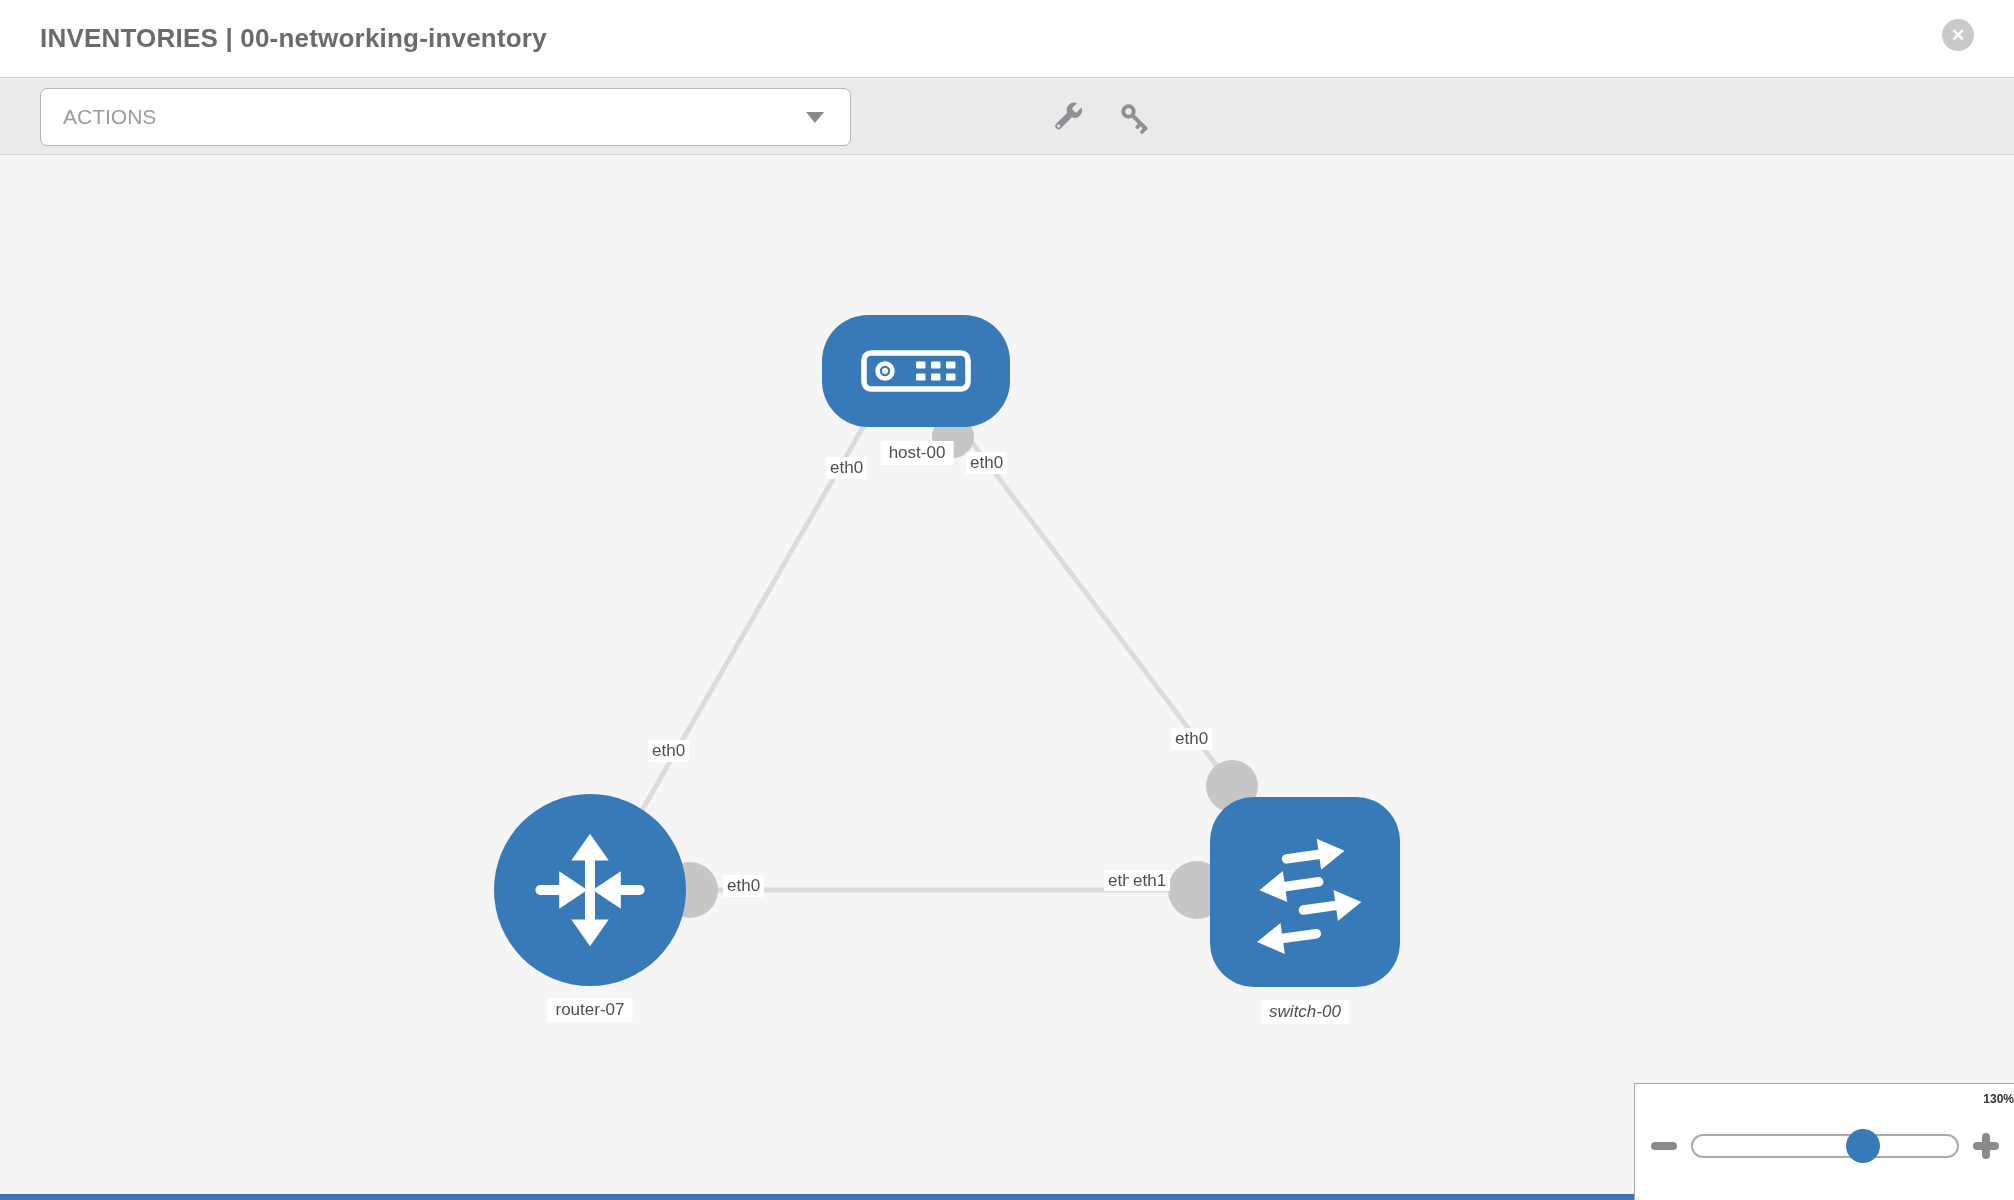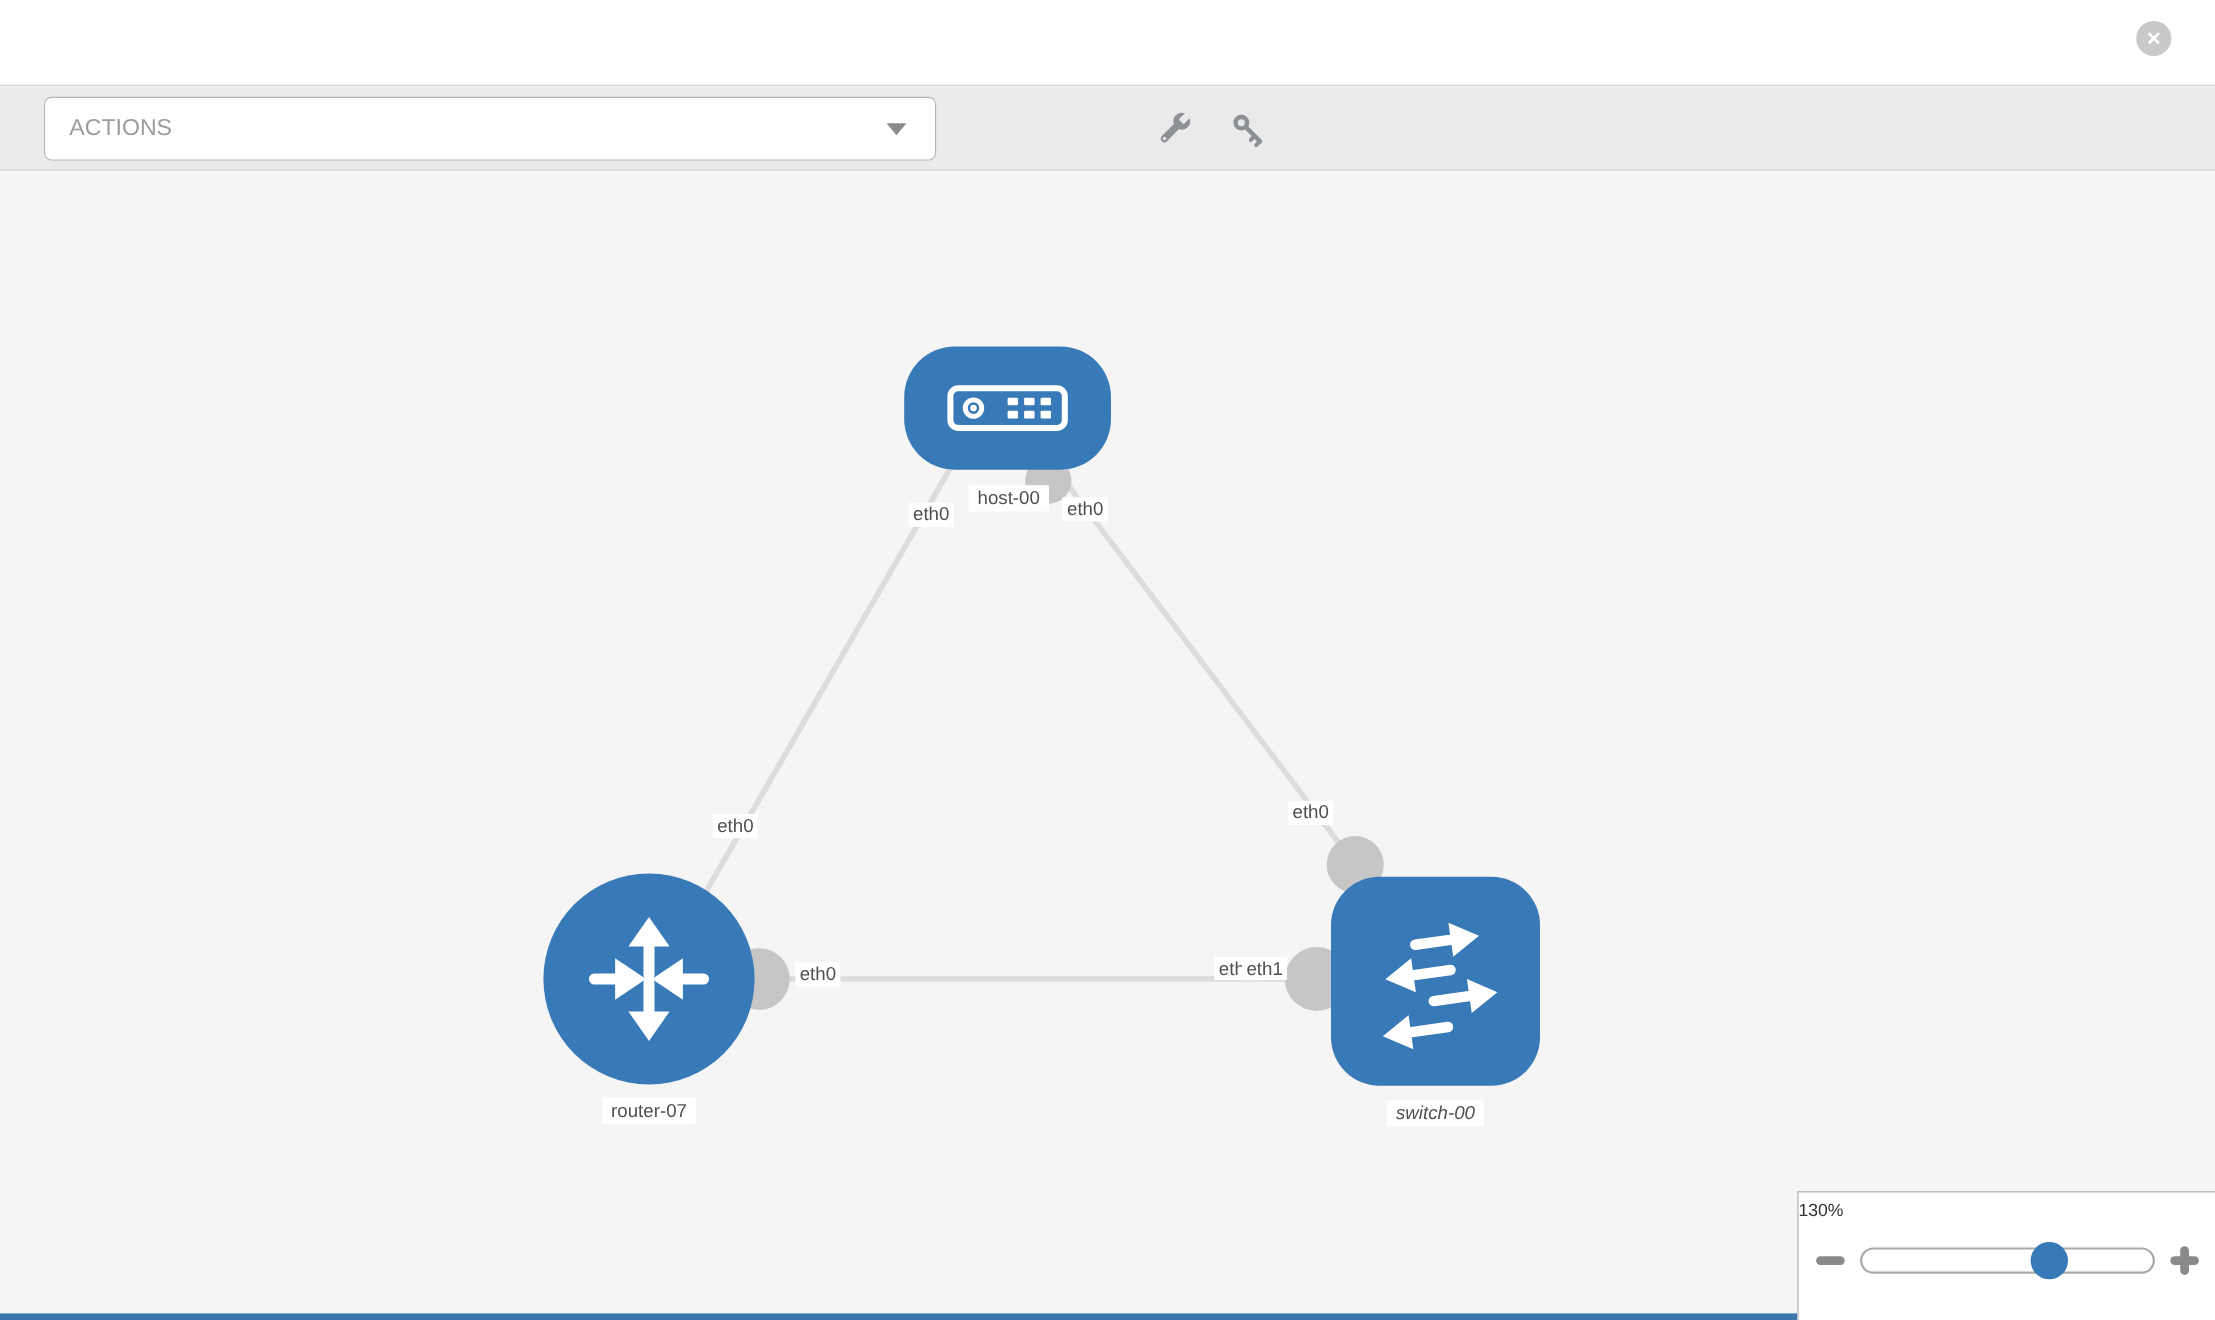--- a/index.html
+++ b/index.html
@@ -49,39 +49,40 @@
   .if-router-top  { left:648px; top:584px; }
   .if-router-right{ left:723px; top:719px; }
   .if-switch-top  { left:1171px; top:572px; }
   .if-overlap { left:1104px; top:715px; position:absolute; z-index:3; white-space:nowrap; }
   .if-overlap span { background:#ffffff; color:#4f4f4f; font-size:17px; padding:1px 4px; }
   .if-overlap .front { margin-left:-16px; position:relative;text-align:right; }
 
   
   .zoom-panel { position:absolute; left:1634px; top:1083px; width:380px; height:117px; background:#ffffff;
                 border-top:1px solid #a8a8a8; border-left:1px solid #a8a8a8; z-index:12; }
-  .zoom-level { position:absolute; left:0; top:8px; width:100%; text-align:left; font-size:16px; color:#333333; }
+  .zoom-level { position:absolute; left:0; top:8px; width:100%; text-align:right; font-size:12px; color:#333333;font-weight:bold; }
   .zoom-minus { position:absolute; left:16px; top:58px; width:26px; height:8px; border-radius:4px;
                 background:#8a8a8a; cursor:pointer; }
   .zoom-plus { position:absolute; left:338px; top:49px; width:26px; height:26px; cursor:pointer; }
   .zoom-plus::before { content:""; position:absolute; left:0; top:9px; width:26px; height:8px;
                        border-radius:4px; background:#8a8a8a; }
   .zoom-plus::after  { content:""; position:absolute; left:9px; top:0; width:8px; height:26px;
                        border-radius:4px; background:#8a8a8a; }
   .zoom-track { position:absolute; left:56px; top:50px; width:268px; height:24px; border:2px solid #a9a9a9;
                 border-radius:13px; background:#ffffff; cursor:pointer; }
   .zoom-thumb { position:absolute; left:211px; top:45px; width:34px; height:34px; border-radius:50%;
                 background:#3879b7; cursor:grab; z-index:2; }
 
   .footer-bar { position:absolute; left:0; bottom:0; width:1634px; height:6px; background:#3b76af; z-index:11; }
 </style>
 </head>
 <body>
 
 <div class="header">
+  <div class="header-title">INVENTORIES | 00-networking-inventory</div>
   <div class="close-btn">✕</div>
 </div>
 
 <div class="toolbar">
   <div class="select-box actions-box">
     <span class="sel-label">ACTIONS</span>
     <span class="caret"></span>
   </div>
 
   <div class="tool-btn tool-wrench">

